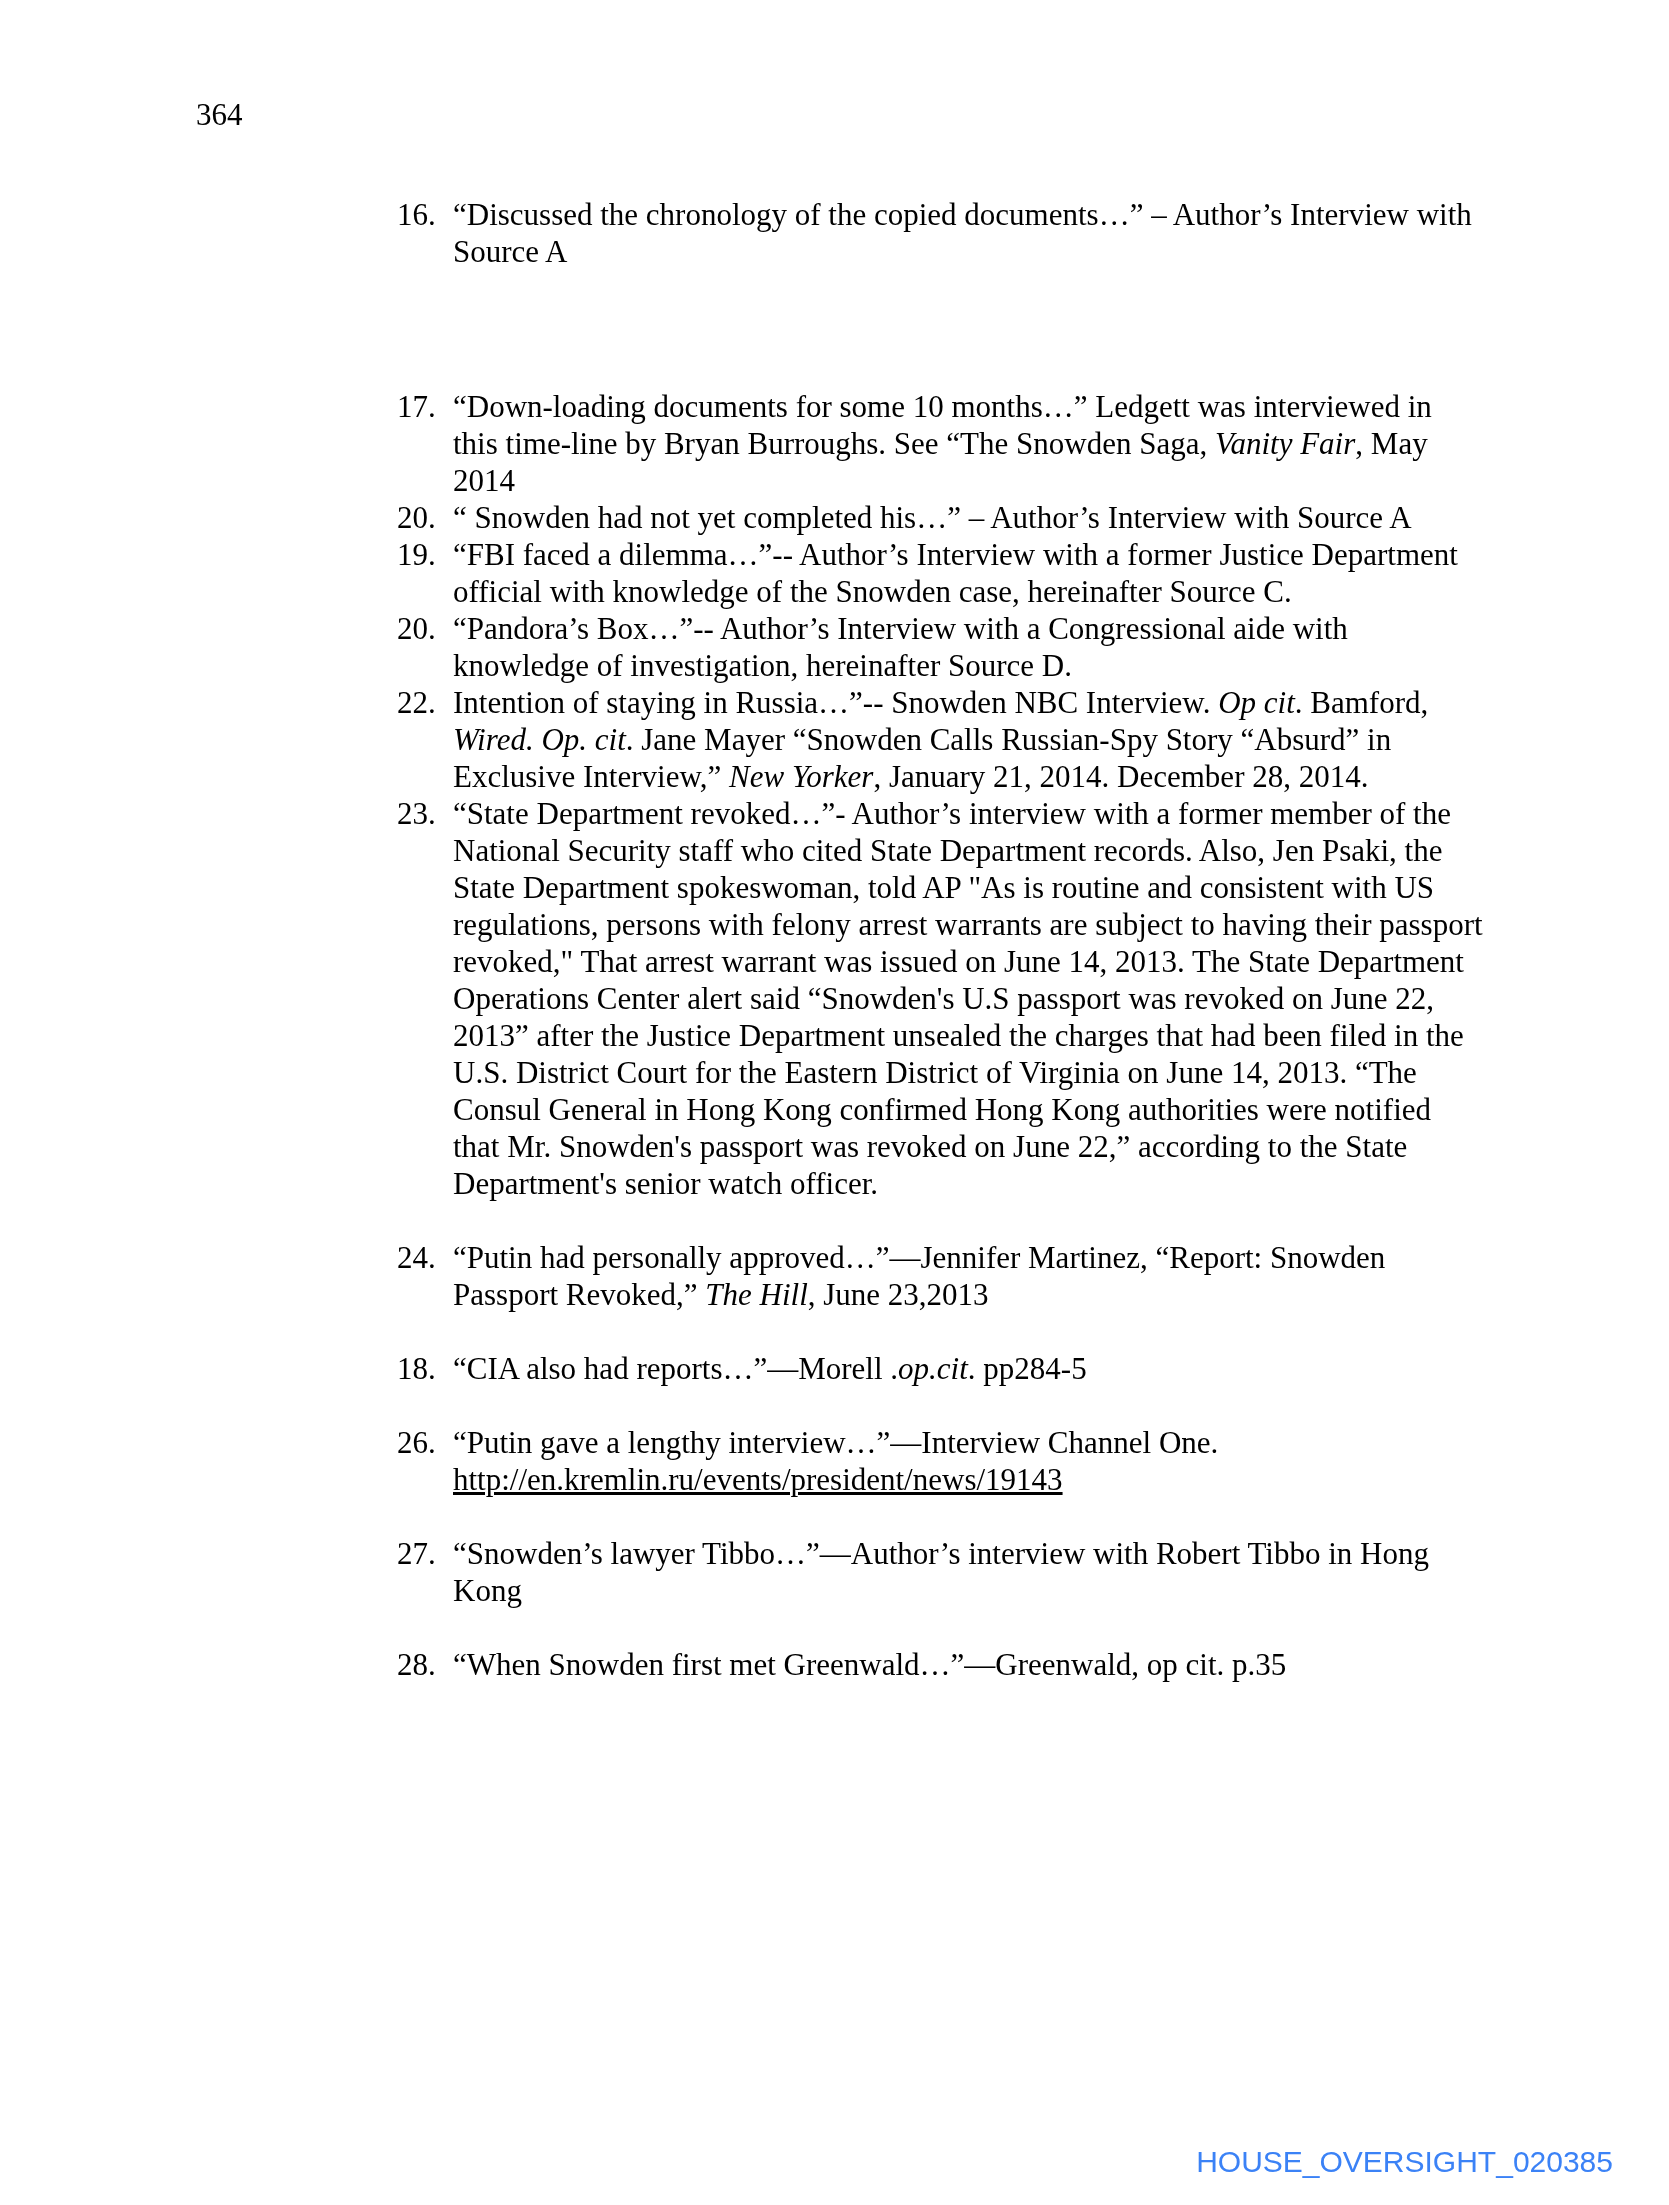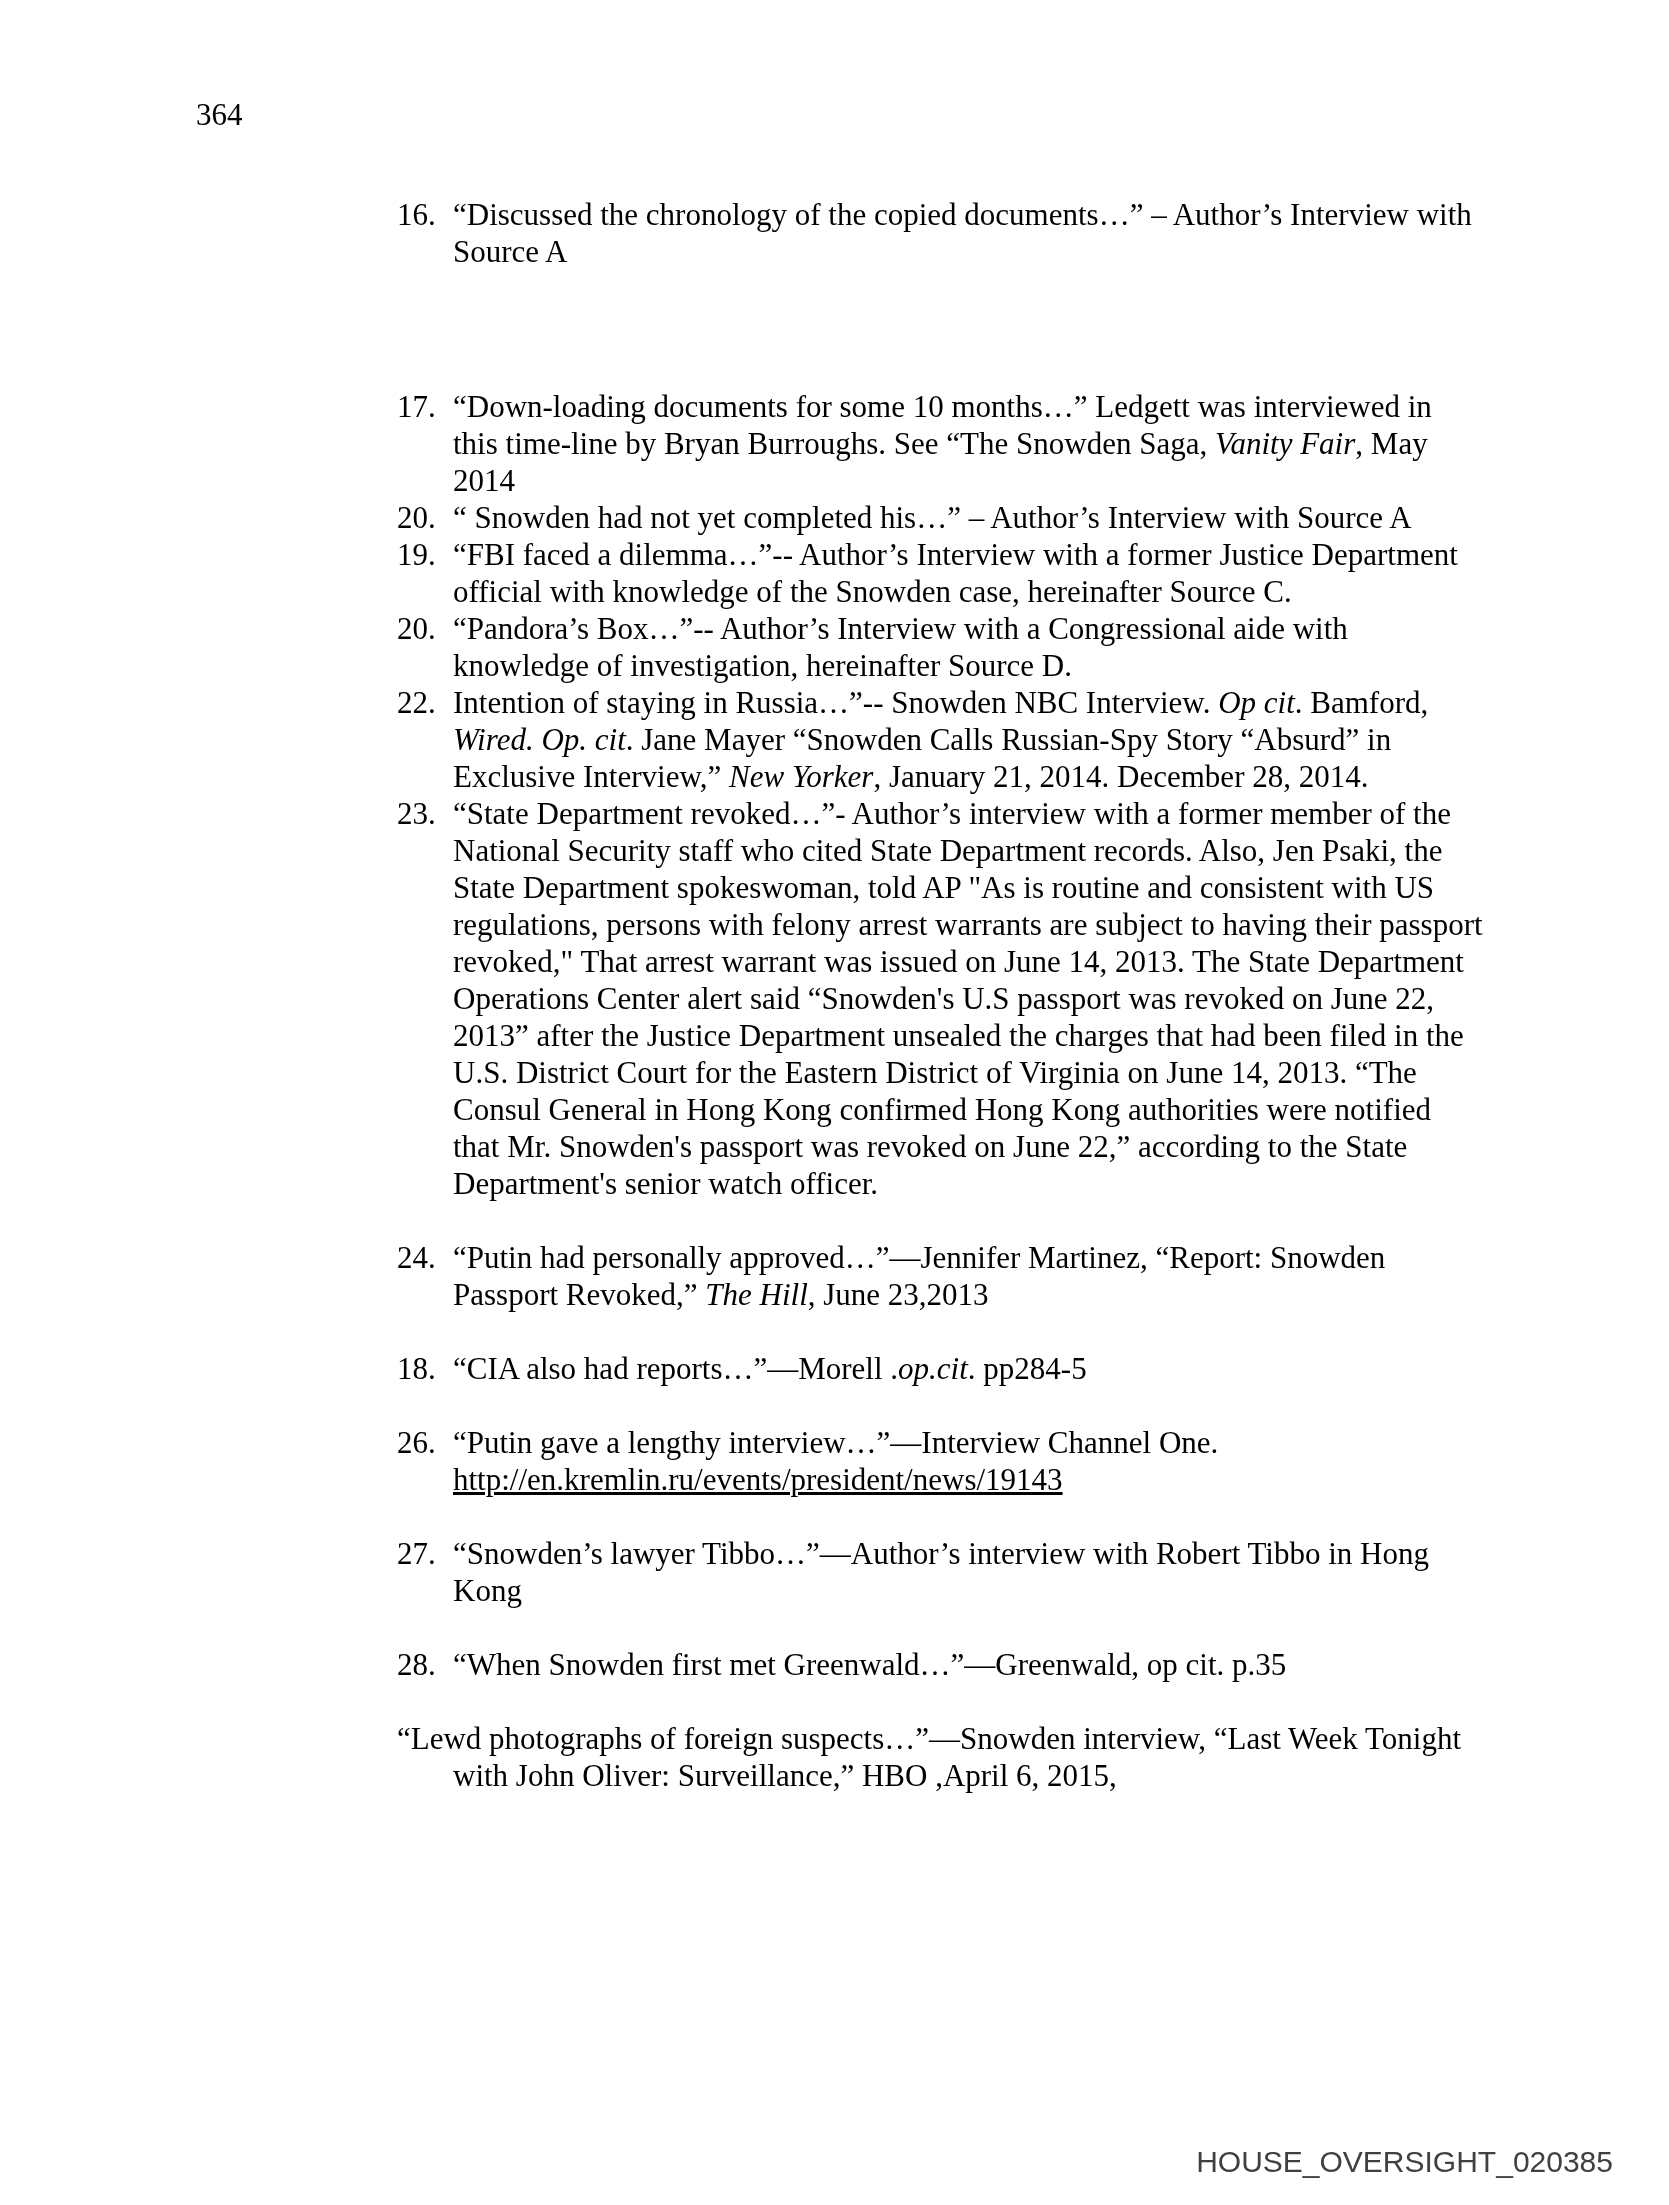--- a/index.html
+++ b/index.html
@@ -45,21 +45,21 @@
     }
     .note.gap-small { margin-top: 37px; }
     .note.gap-large { margin-top: 118px; }
     .underline { text-decoration: underline; text-align: right; }
     .footer-stamp {
       position: absolute;
       right: 56px;
       bottom: 26px;
       font-family: "Liberation Sans", "DejaVu Sans", sans-serif;
       font-size: 30px;
-      color: #404040;
+      color: #3b82f6;
     }
   </style>
 </head>
 <body>
 
 <div class="page">
 
   <div class="page-number">364</div>
 
   <div class="endnotes">
@@ -68,19 +68,18 @@
       <div class="note"><span class="num">20.</span><span><span>“ Snowden had not yet completed his…” – Author’s Interview with Source A</span></span></div>
       <div class="note"><span class="num">19.</span><span><span>“FBI faced a dilemma…”-- Author’s Interview with a former Justice Department official with knowledge of the Snowden case, hereinafter Source C.</span></span></div>
       <div class="note"><span class="num">20.</span><span><span>“Pandora’s Box…”-- Author’s Interview with a Congressional aide with knowledge of investigation, hereinafter Source D.</span></span></div>
       <div class="note"><span class="num">22.</span><span><span>Intention of staying in Russia…”-- Snowden NBC Interview. </span><i>Op cit</i><span>. Bamford, </span><i>Wired. Op. cit</i><span>.  Jane Mayer “Snowden Calls Russian-Spy Story “Absurd” in Exclusive Interview,” </span><i>New Yorker</i><span>, January 21, 2014. December 28, 2014.</span></span></div>
       <div class="note"><span class="num">23.</span><span><span>“State Department revoked…”- Author’s interview with a former member of the National Security staff who cited State Department records. Also, Jen Psaki, the State Department spokeswoman, told AP "As is routine and consistent with US regulations, persons with felony arrest warrants are subject to having their passport revoked," That arrest warrant was issued on June 14, 2013. The State Department Operations Center alert said “Snowden's U.S passport was revoked on June 22, 2013” after the Justice Department unsealed the charges that had been filed in the U.S. District Court for the Eastern District of Virginia on June 14, 2013. “The Consul General in Hong Kong confirmed Hong Kong authorities were notified that Mr. Snowden's passport was revoked on June 22,” according to the State Department's senior watch officer.</span></span></div>
       <div class="note gap-small"><span class="num">24.</span><span><span>“Putin had personally approved…”—Jennifer Martinez, “Report: Snowden Passport Revoked,” </span><i>The Hill</i><span>, June 23,2013</span></span></div>
       <div class="note gap-small"><span class="num">18.</span><span><span>“CIA also had reports…”—Morell .</span><i>op.cit</i><span>. pp284-5</span></span></div>
       <div class="note gap-small"><span class="num">26.</span><span><span>“Putin gave a lengthy interview…”—Interview Channel One. </span><span class="underline">http://en.kremlin.ru/events/president/news/19143</span></span></div>
       <div class="note gap-small"><span class="num">27.</span><span><span>“Snowden’s lawyer Tibbo…”—Author’s interview with Robert Tibbo in Hong Kong</span></span></div>
       <div class="note gap-small"><span class="num">28.</span><span><span>“When Snowden first met Greenwald…”—Greenwald, op cit. p.35</span></span></div>
-      <div class="note gap-small"><span><span>“Lewd photographs of foreign suspects…”—Snowden interview, “Last Week Tonight with John Oliver: Surveillance,” HBO ,April 6, 2015,</span></span></div>
     </div>
 
   <div class="footer-stamp">HOUSE_OVERSIGHT_020385</div>
 
 </div>
 
 
 </body></html>

